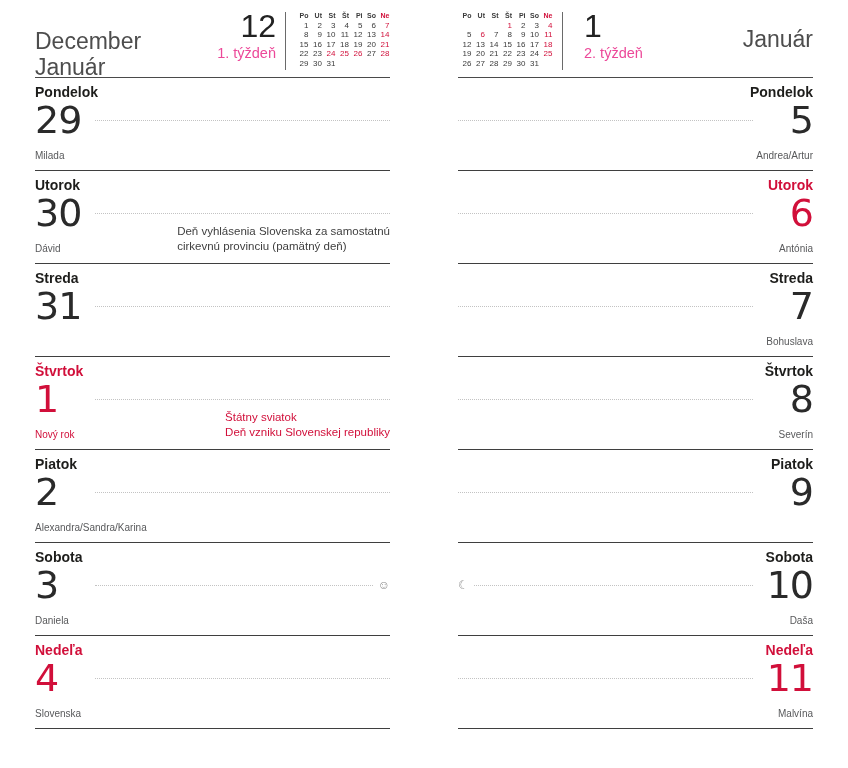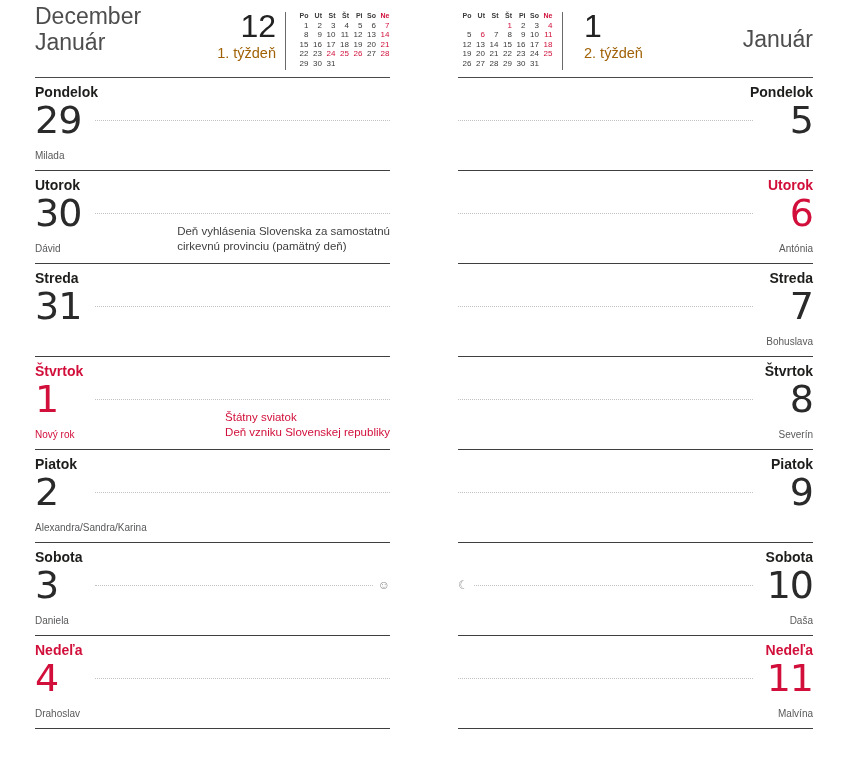--- a/index.html
+++ b/index.html
@@ -9,28 +9,28 @@
   *{margin:0;padding:0;box-sizing:border-box;}
   html,body{width:848px;height:768px;background:#ffffff;
     font-family:"Liberation Sans","DejaVu Sans",sans-serif;color:var(--ink);}
   .spread{display:flex;width:848px;}
   .page{width:424px;}
   .page.left{padding:0 34px 0 35px;}
   .page.right{padding:0 35px 0 34px;}
 
   
   .page-header{height:78px;border-bottom:1px solid #4a4a4a;display:flex;align-items:flex-start;}
-  .month-titles{flex:1;padding-top:3px;font-size:23px;line-height:26px;color:var(--title);}
+  .month-titles{flex:1;padding-top:28px;font-size:23px;line-height:26px;color:var(--title);}
   .month-titles.single{padding-top:0;align-self:stretch;display:flex;align-items:center;
     justify-content:flex-end;font-size:23px;color:var(--title);}
   .week-block{padding-top:10px;width:72px;}
   .week-block.right{text-align:right;}
   .week-block.left{text-align:left;padding-left:12px;width:84px;}
   .month-num{font-size:32px;line-height:32px;color:#222;}
-  .week-label{font-size:14.5px;color:#a16207;margin-top:3px;white-space:nowrap;}
+  .week-label{font-size:14.5px;color:#ec4899;margin-top:3px;white-space:nowrap;}
   .vdivider{width:1px;background:#6a6a6a;height:58px;margin:12px 9px 0 9px;}
   .minical{padding-top:11px;width:95px;font-size:8px;line-height:9.5px;color:#3a3a3a;}
   .mini-row{display:flex;}
   .mini-cell{width:13.5px;text-align:right;}
   .mini-head .mini-cell{font-weight:bold;font-size:7px;}
   .mini-cell.red{color:var(--red);}
 
   
   .day-row{position:relative;height:93px;border-bottom:1px solid var(--rule);}
   .day-label{position:absolute;top:6px;left:0;right:0;font-size:14px;font-weight:bold;color:var(--ink);}
@@ -203,21 +203,21 @@
   </div>
 
   <div class="day-row">
     <div class="day-label red">Nedeľa</div>
     <div class="day-mid">
       <div class="day-num red">4</div>
       <div class="dotline"></div>
 
     </div>
     <div class="day-foot">
-      <div class="day-name">Drahoslav</div>
+      <div class="day-name">Slovenska</div>
 
     </div>
   </div>
 </div>
   </div>
 
   <div class="page right">
     <header class="page-header">
       <div class="minical">
           <div class="mini-row mini-head">
@@ -283,20 +283,24 @@
       <div class="month-titles single">Január</div>
     </header>
     <div>
   <div class="day-row mirror">
     <div class="day-label">Pondelok</div>
     <div class="day-mid">
       <div class="day-num">5</div>
       <div class="dotline"></div>
 
     </div>
+    <div class="day-foot">
+      <div class="day-name">Andrea/Artur</div>
+
+    </div>
   </div>
 
   <div class="day-row mirror">
     <div class="day-label red">Utorok</div>
     <div class="day-mid">
       <div class="day-num red">6</div>
       <div class="dotline"></div>
 
     </div>
     <div class="day-foot">

